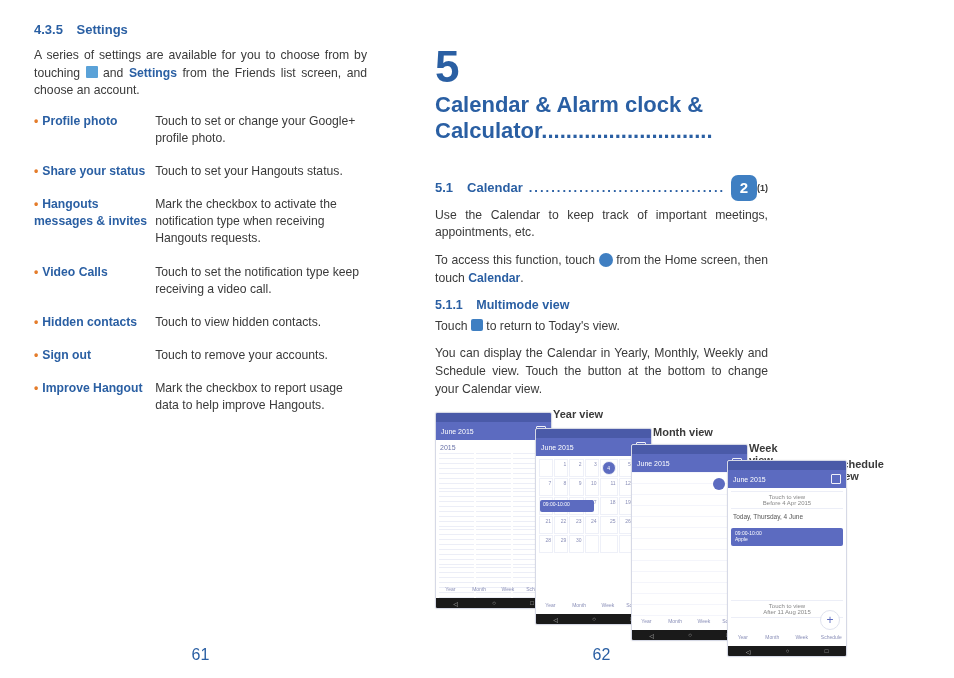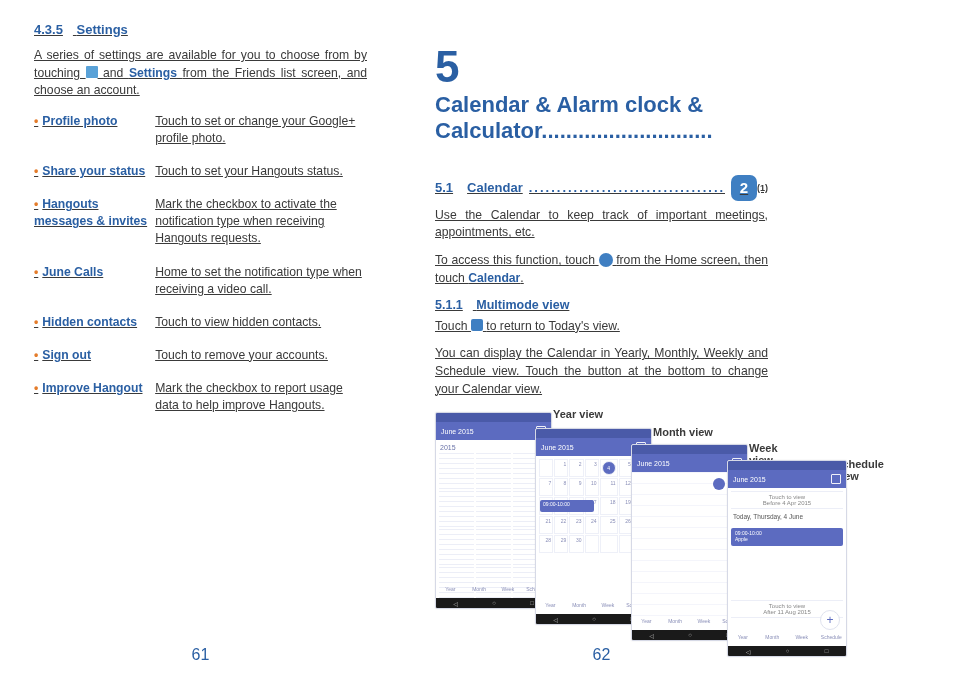--- a/index.html
+++ b/index.html
@@ -12,21 +12,20 @@
     margin:0;
     font-family:Arial,Helvetica,sans-serif;
     font-size:12.2px;
     color:var(--text);
     background:#fff;
   }
   .spread{
     width:802px;height:678px;
     display:flex;
     position:relative;
-    text-decoration:underline;
   }
   .page{
     width:50%;height:100%;
     padding:22px 34px 40px 34px;
     box-sizing:border-box;
     position:relative;
   }
   .page-num{
     position:absolute;bottom:14px;left:0;right:0;text-align:center;
     color:var(--blue);font-size:16px;
@@ -137,22 +136,22 @@
           </tr>
           <tr>
             <td class="term"><span class="bullet">•</span><span class="termtxt">Hangouts<br>messages &amp; invites</span></td>
             <td>Mark the checkbox to activate the notification type when receiving Hangouts requests.</td>
           </tr>
           <tr>
             <td style="height:4px"></td>
             <td></td>
           </tr>
           <tr>
-            <td class="term"><span class="bullet">•</span><span class="termtxt">June Calls</span></td>
-            <td>Home to set the notification type when receiving a video call.</td>
+            <td class="term"><span class="bullet">•</span><span class="termtxt">Video Calls</span></td>
+            <td>Touch to set the notification type keep receiving a video call.</td>
           </tr>
           <tr>
             <td style="height:4px"></td>
             <td></td>
           </tr>
           <tr>
             <td class="term"><span class="bullet">•</span><span class="termtxt">Hidden contacts</span></td>
             <td>Touch to view hidden contacts.</td>
           </tr>
           <tr>

